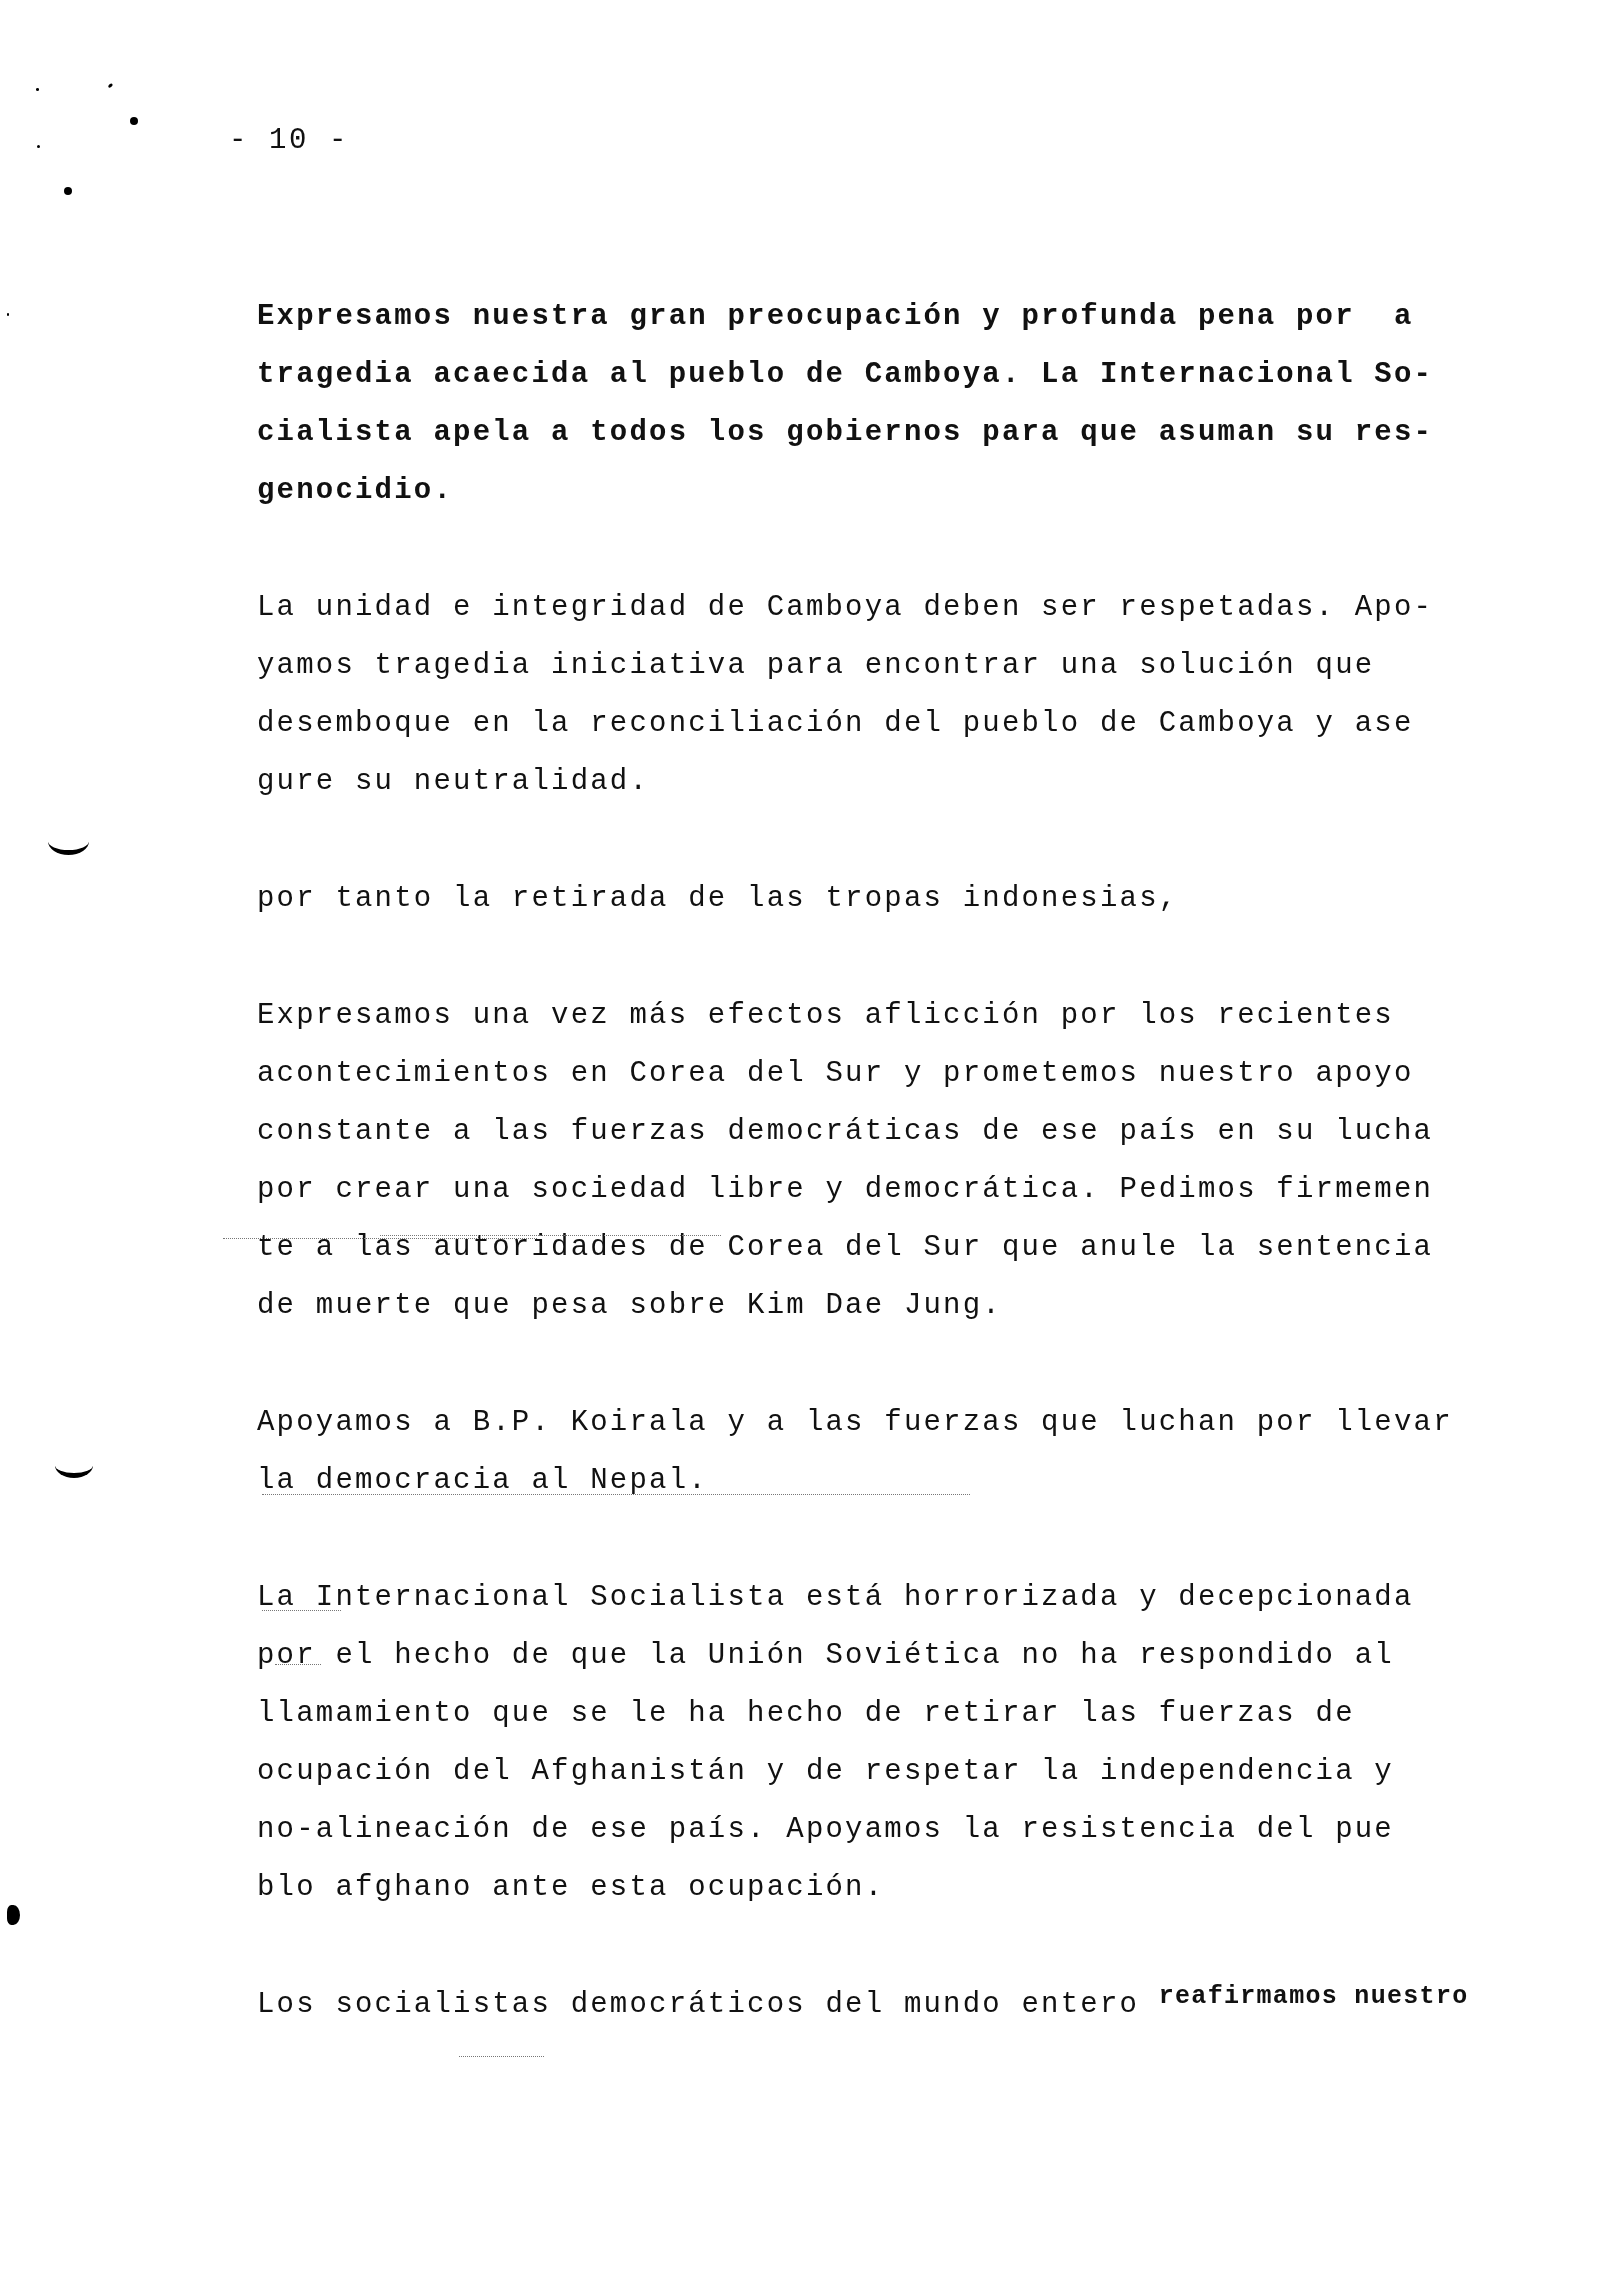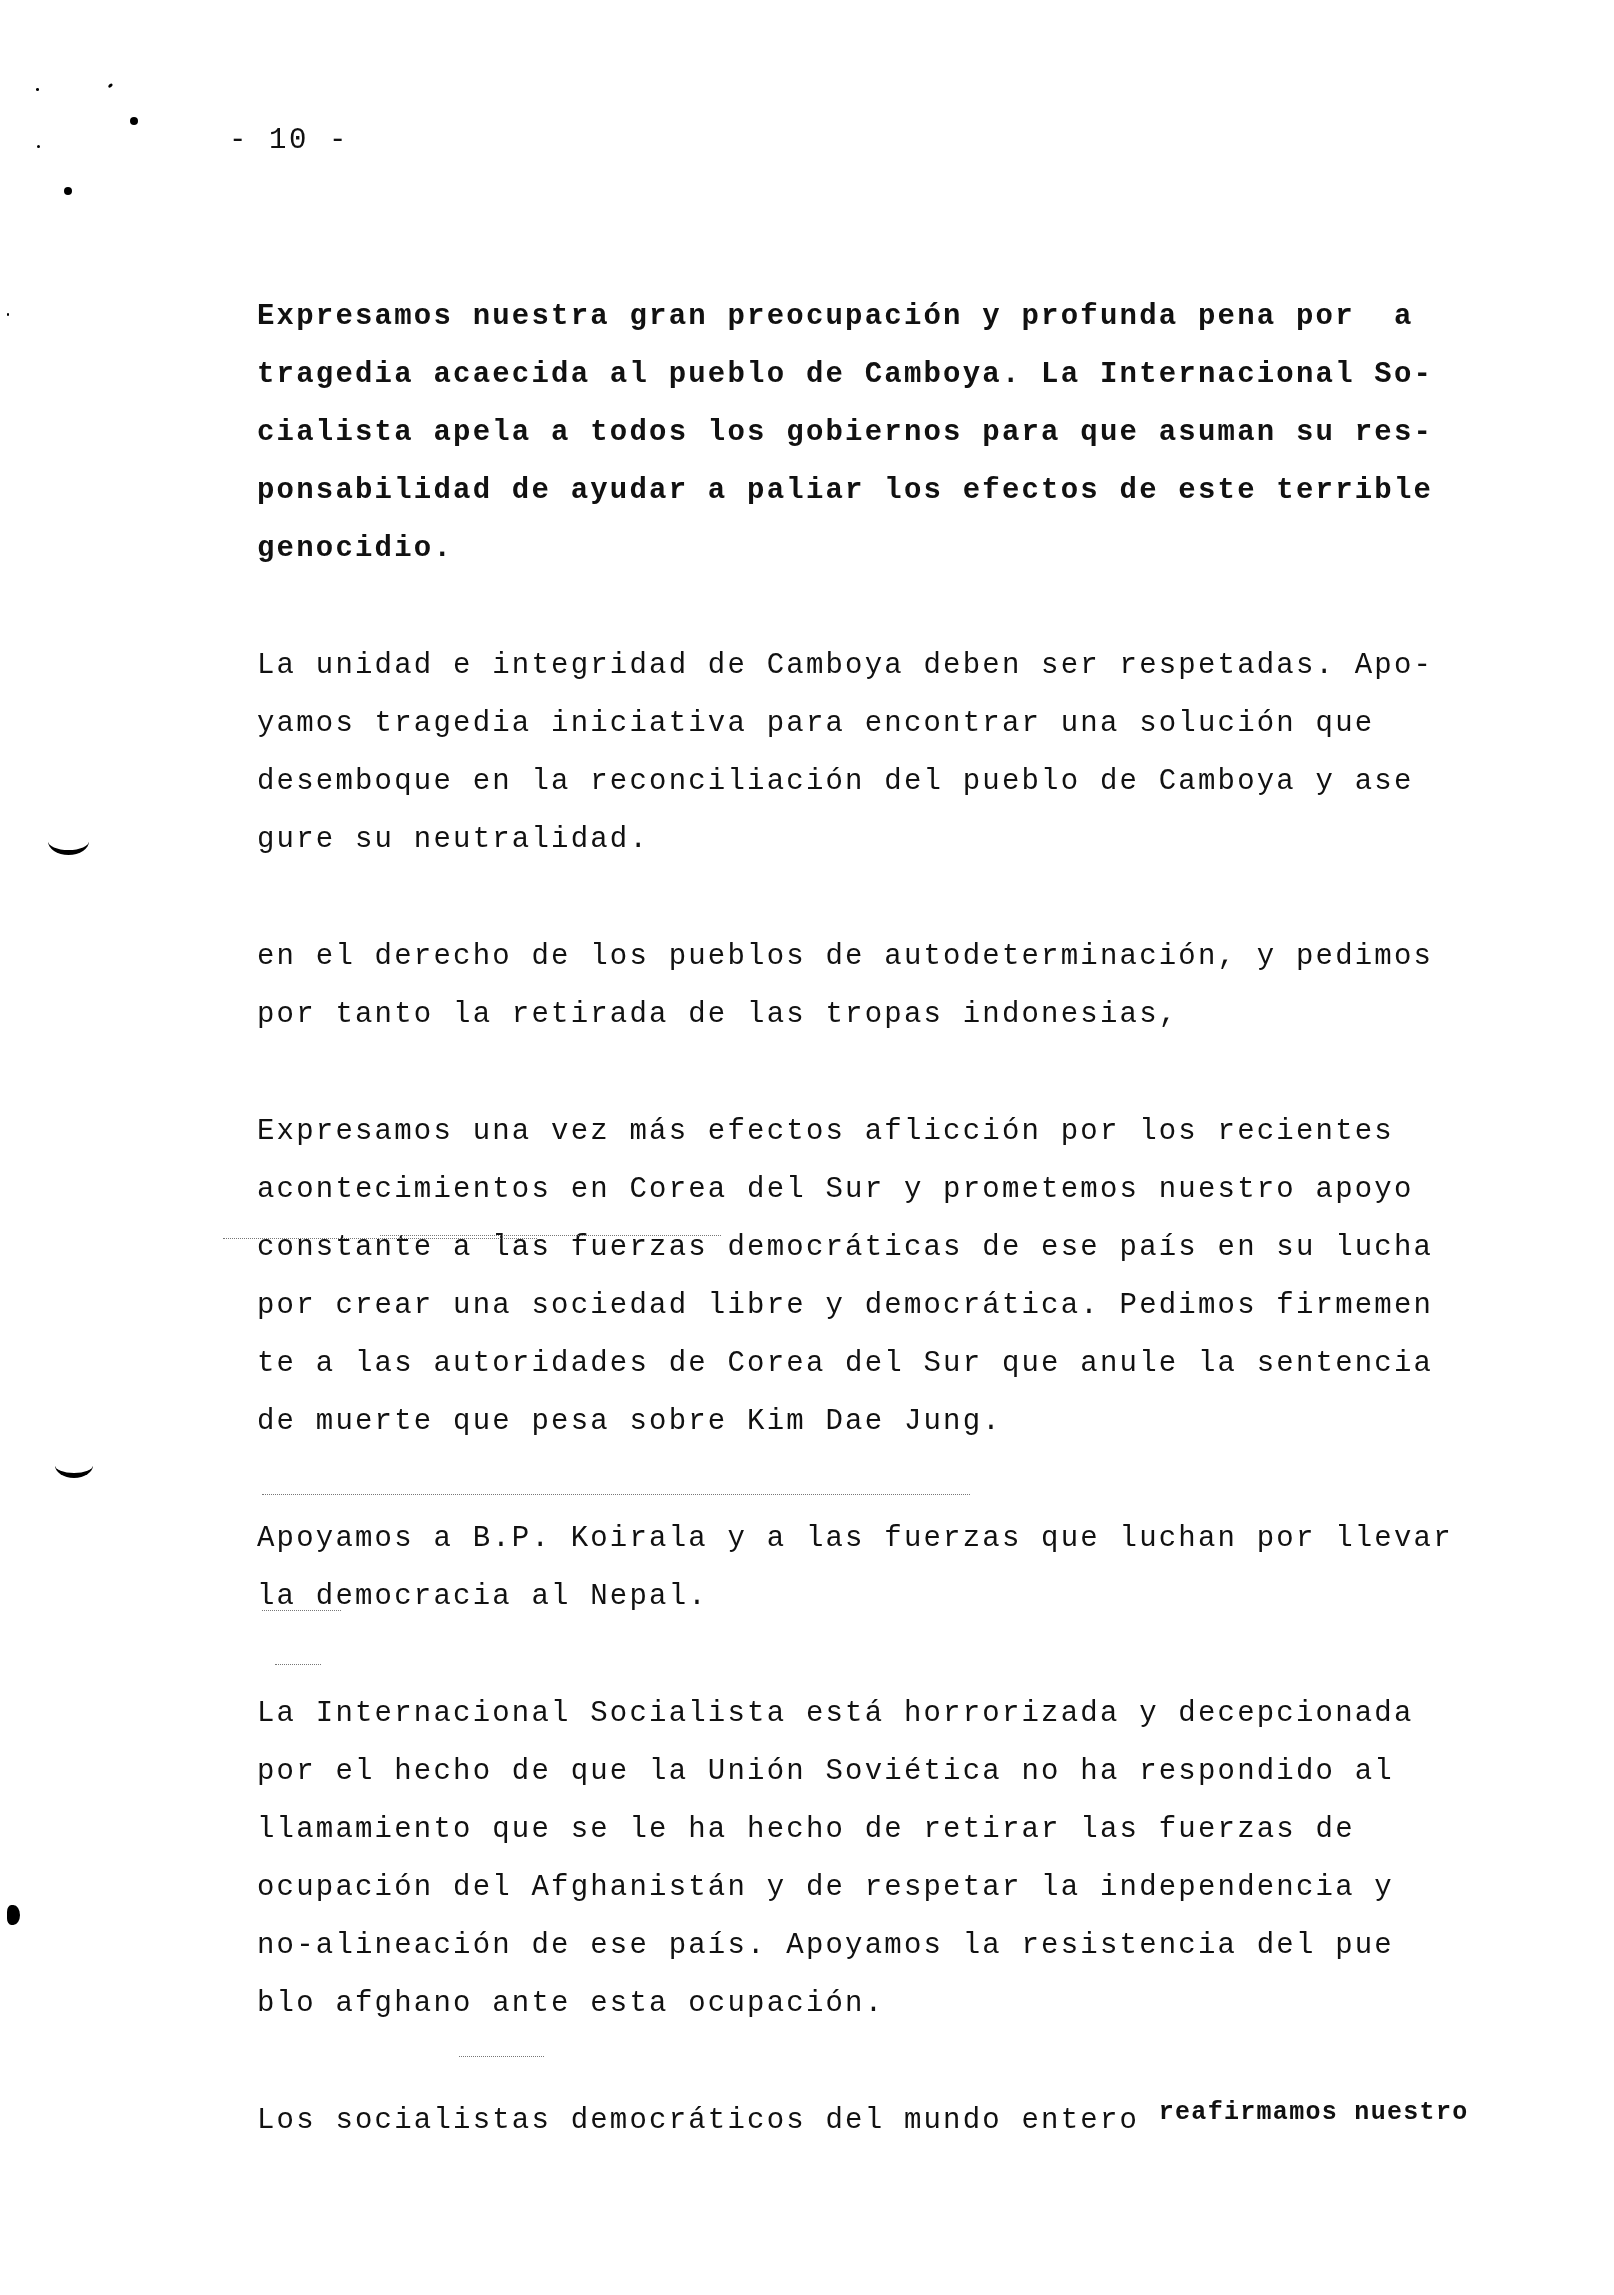--- a/index.html
+++ b/index.html
@@ -80,33 +80,31 @@
 <div class="mark" style="left:6.6px;top:1905px;width:13px;height:19.7px;border-radius:40% 60% 60% 40%;"></div>
 
 <div class="page-number">- 10 -</div>
 
 <div class="body-text">
 
   <div class="para">
     <span class="line">Expresamos nuestra gran preocupación y profunda pena por  a</span>
     <span class="line">tragedia acaecida al pueblo de Camboya. La Internacional So-</span>
     <span class="line">cialista apela a todos los gobiernos para que asuman su res-</span>
-    <span class="line">ponsabilidad de ayudar a paliar los efectos de este terrible</span>
     <span class="line">genocidio.</span>
   </div>
 
   <div class="para">
     <span class="line light">La unidad e integridad de Camboya deben ser respetadas. Apo-</span>
     <span class="line light">yamos tragedia iniciativa para encontrar una solución que</span>
     <span class="line light">desemboque en la reconciliación del pueblo de Camboya y ase</span>
     <span class="line light">gure su neutralidad.</span>
   </div>
 
   <div class="para">
-    <span class="line light">en el derecho de los pueblos de autodeterminación, y pedimos</span>
     <span class="line light">por tanto la retirada de las tropas indonesias,</span>
   </div>
 
   <div class="para">
     <span class="line light">Expresamos una vez más efectos aflicción por los recientes</span>
     <span class="line light">acontecimientos en Corea del Sur y prometemos nuestro apoyo</span>
     <span class="line light">constante a las fuerzas democráticas de ese país en su lucha</span>
     <span class="line light">por crear una sociedad libre y democrática. Pedimos firmemen</span>
     <span class="line light">te a las autoridades de Corea del Sur que anule la sentencia</span>
     <span class="line light">de muerte que pesa sobre Kim Dae Jung.</span>

